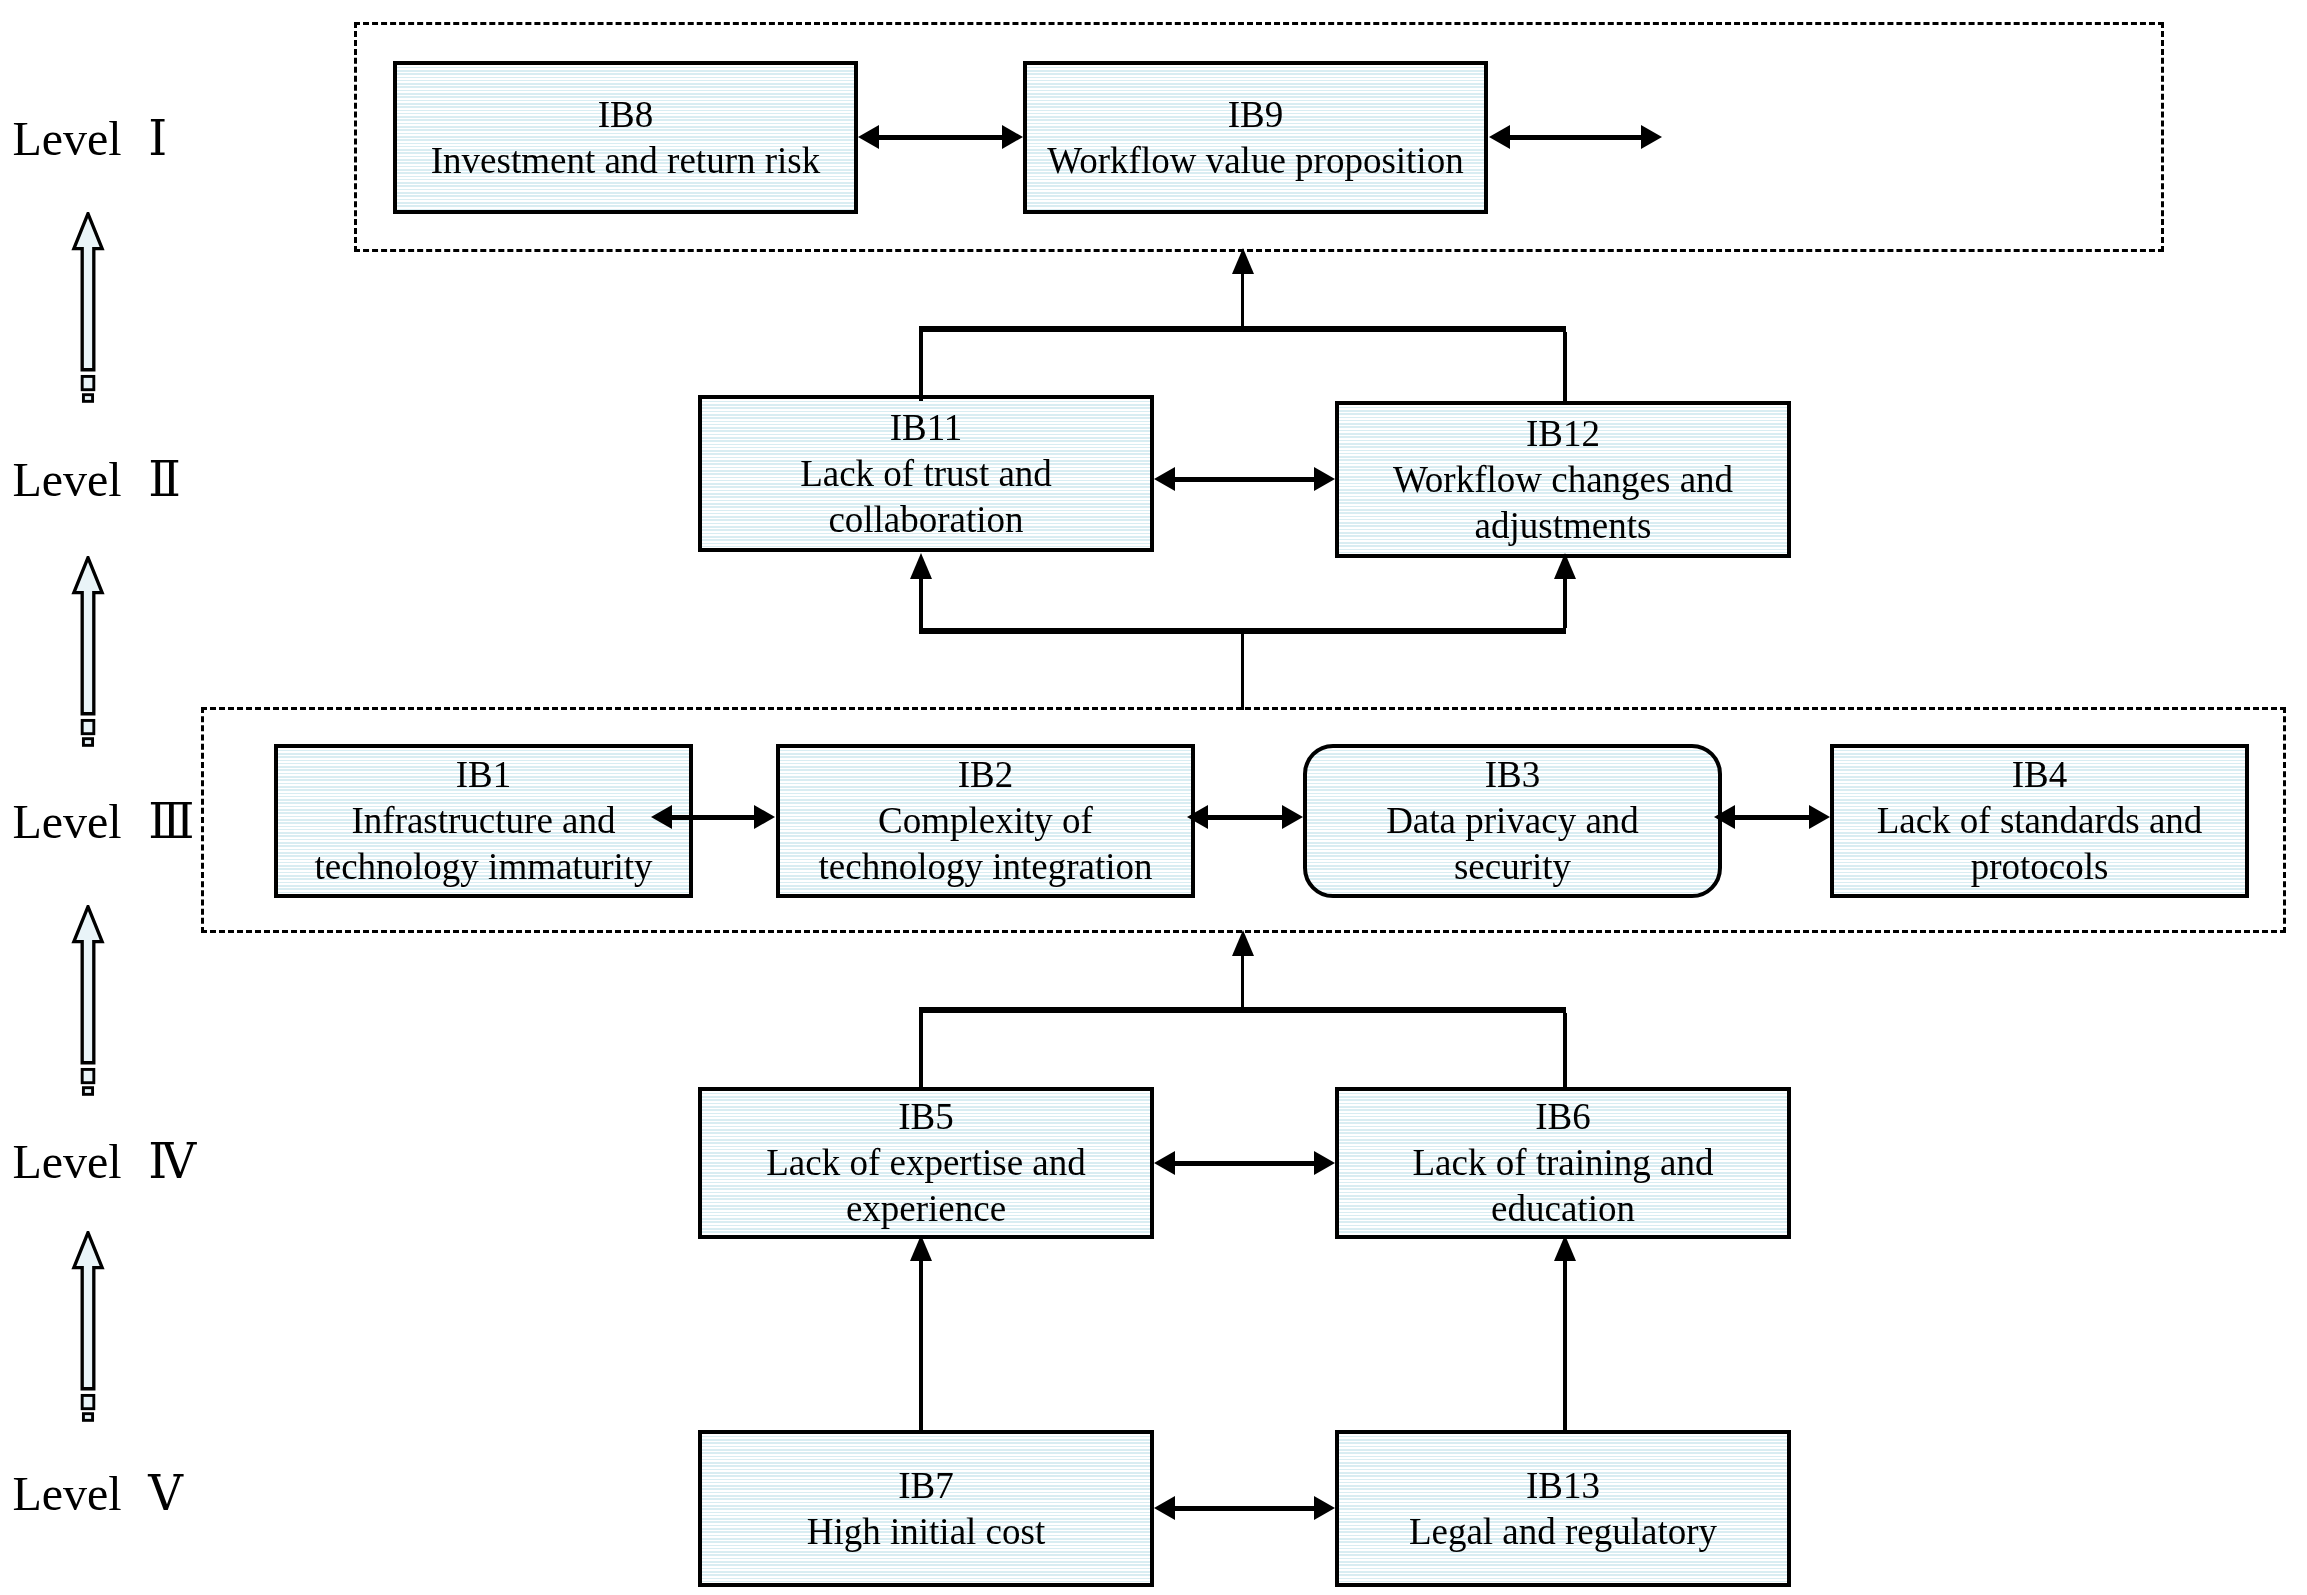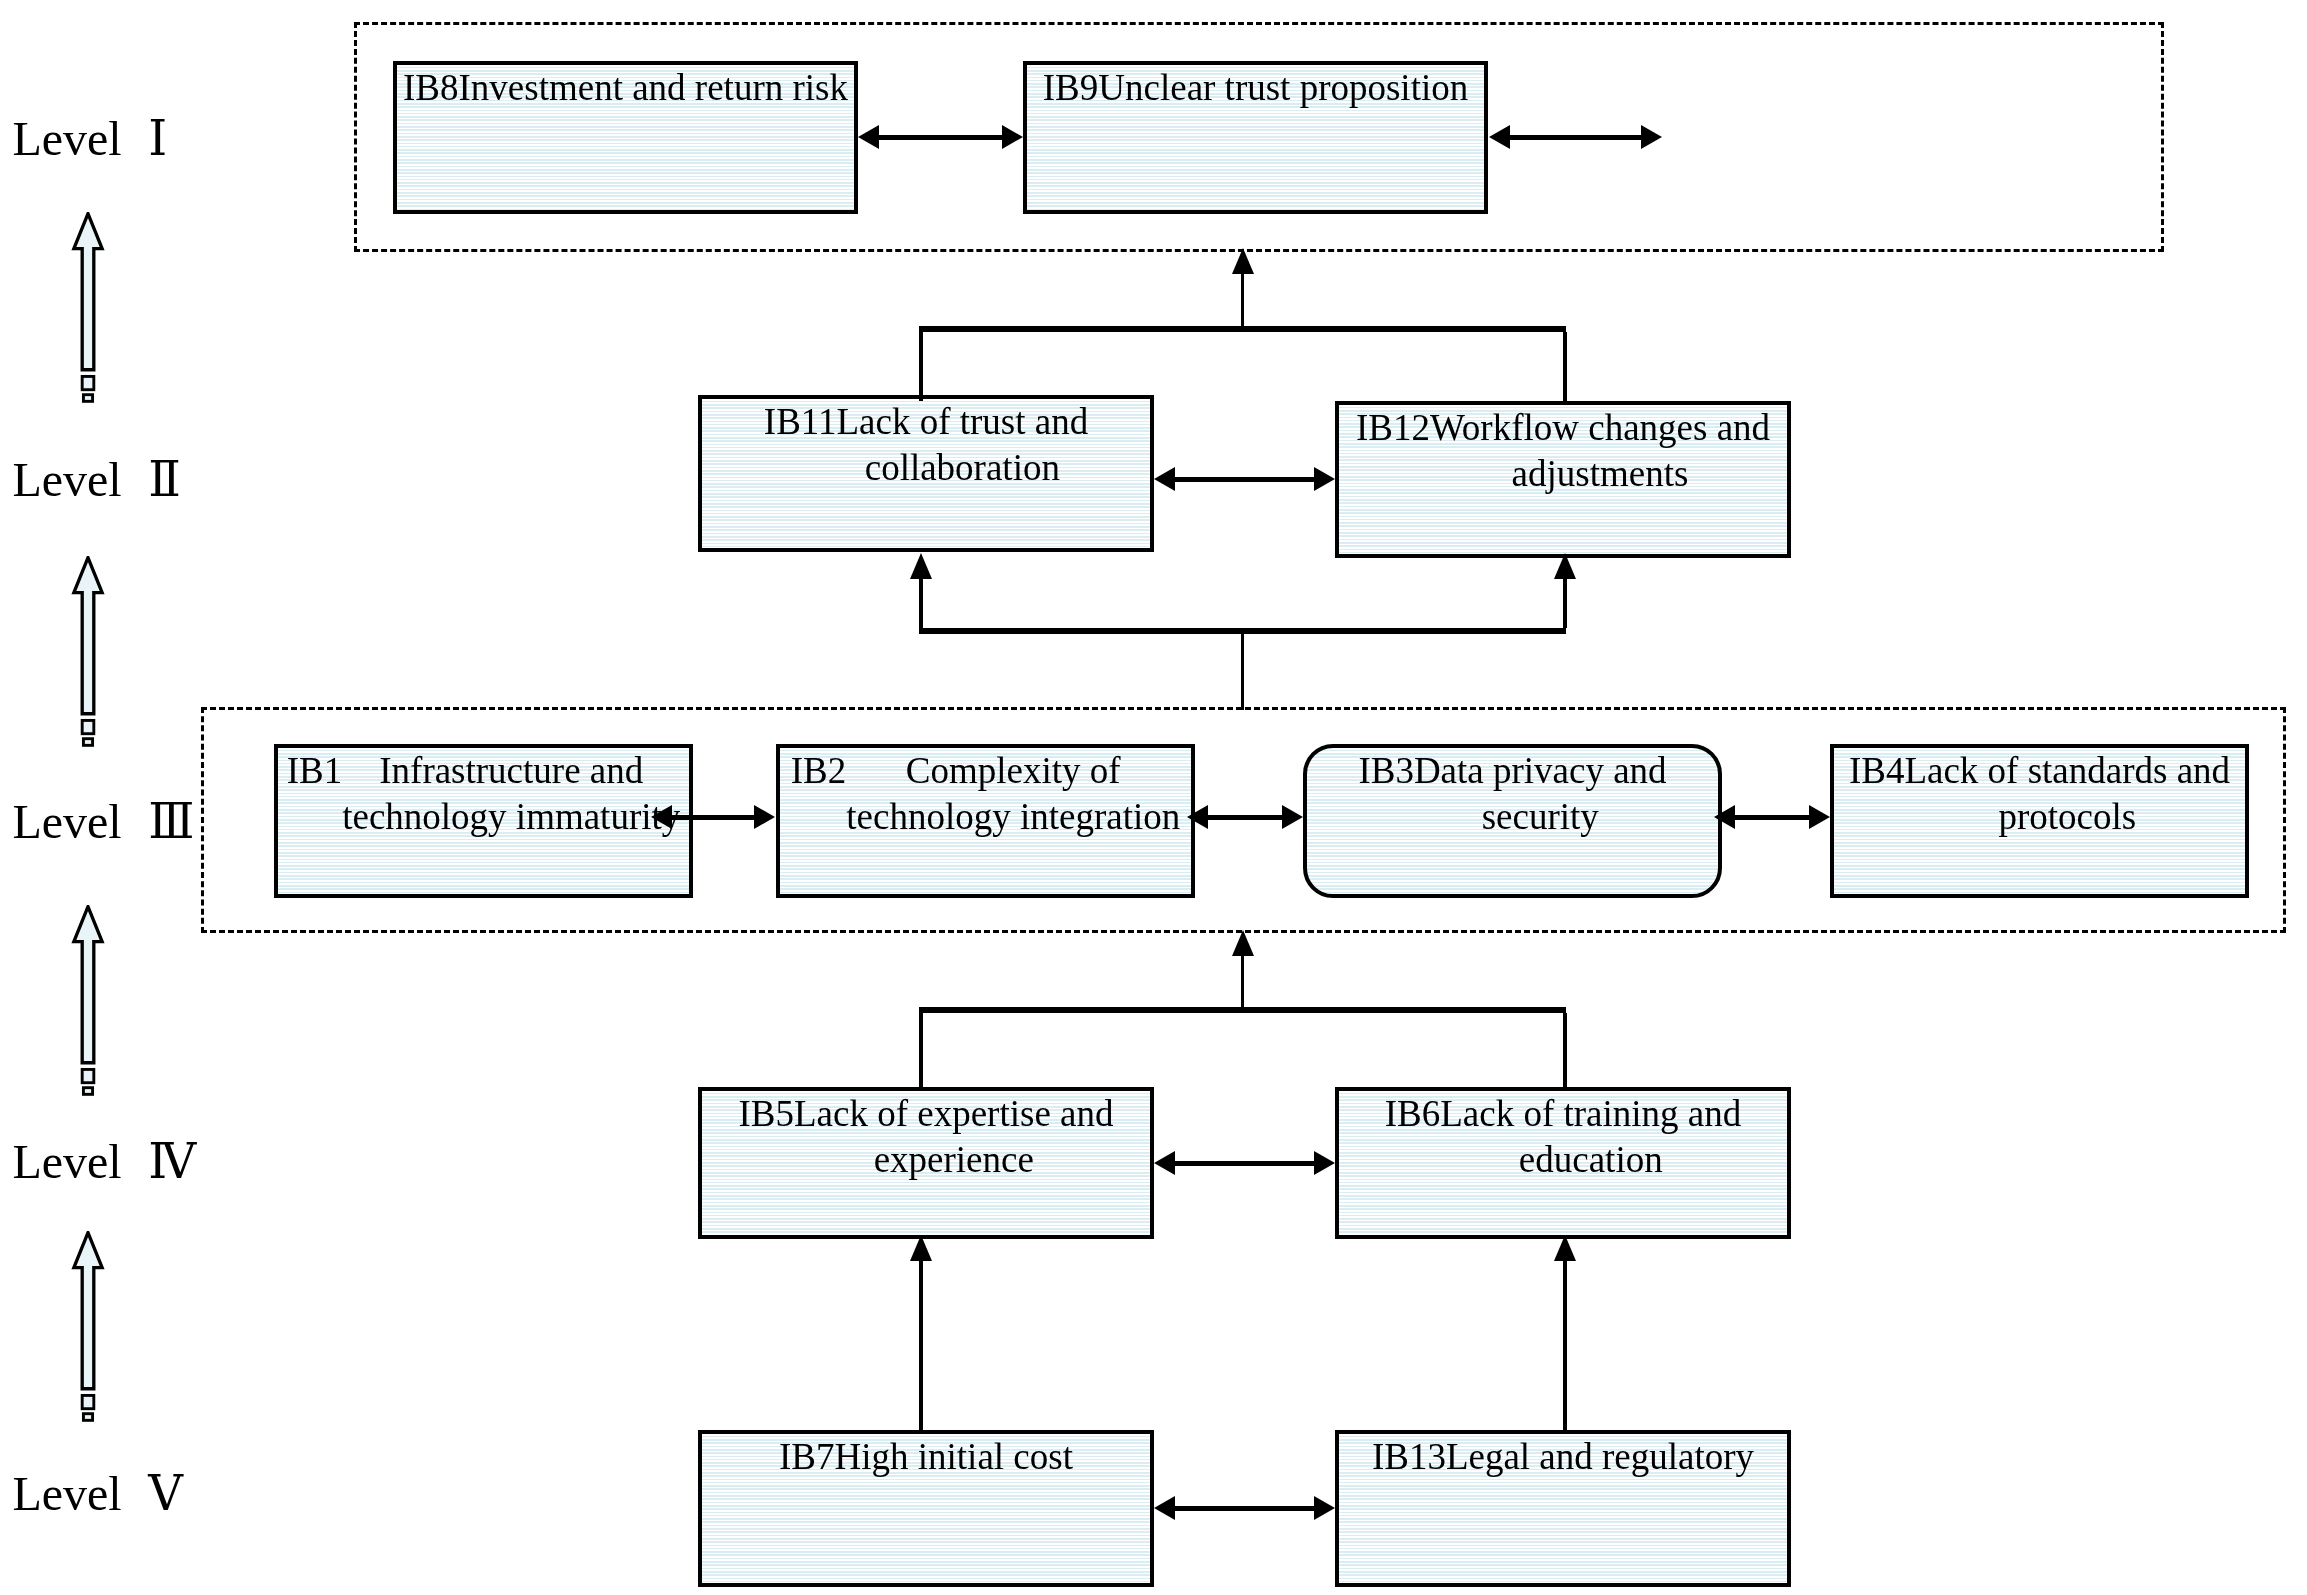--- a/index.html
+++ b/index.html
@@ -9,21 +9,21 @@
   }
   .canvas{position:absolute;left:0;top:0;width:2307px;height:1595px;padding-left:12px;}
 
   
   .dashed-box{position:absolute;border:3.3px dashed #000;background:transparent;}
 
   
   .node{
     position:absolute;border:4.1px solid #000;
     background:repeating-linear-gradient(180deg,#ffffff 0 1.7px,#d9edf2 1.7px 3.3px);
-    display:flex;align-items:flex-start;justify-content:center;
+    display:flex;flex-direction:column;align-items:center;justify-content:center;
     text-align:center;font-size:37px;line-height:46px;
   }
   .node .nid{white-space:nowrap;}
   .node .desc{white-space:pre-line;}
 
   
   .hline,.vline{position:absolute;background:#000;}
 
   
   .ah-up{position:absolute;width:0;height:0;
@@ -80,21 +80,21 @@
 
   <div class="dashed-box" style="left:354px;top:22.4px;width:1804px;height:224px;"></div>
   <div class="dashed-box" style="left:201px;top:707px;width:2079px;height:220px;"></div>
 
   <div class="node" style="left:393px;top:61px;width:457px;height:145px;">
     <div class="nid">IB8</div>
     <div class="desc">Investment and return risk</div>
   </div>
   <div class="node" style="left:1023px;top:61px;width:457px;height:145px;">
     <div class="nid">IB9</div>
-    <div class="desc">Unclear trust proposition</div>
+    <div class="desc">Workflow value proposition</div>
   </div>
 
   <div class="node" style="left:698px;top:395px;width:448px;height:149px;">
     <div class="nid">IB11</div>
     <div class="desc">Lack of trust and
 collaboration</div>
   </div>
   <div class="node" style="left:1335px;top:401px;width:448px;height:149px;">
     <div class="nid">IB12</div>
     <div class="desc">Workflow changes and

